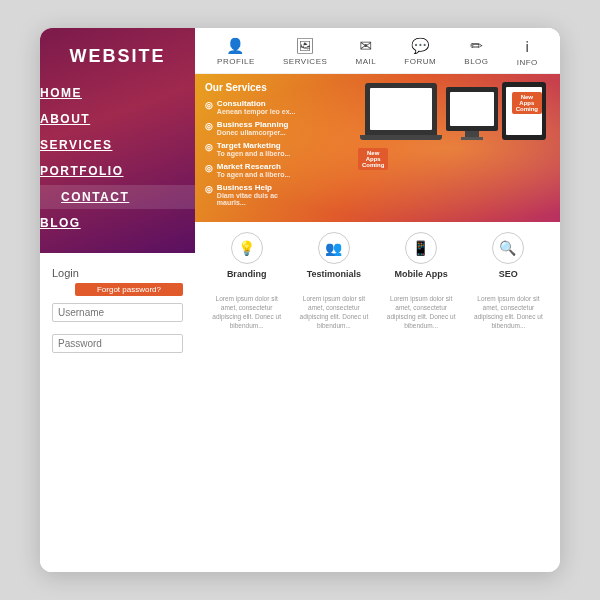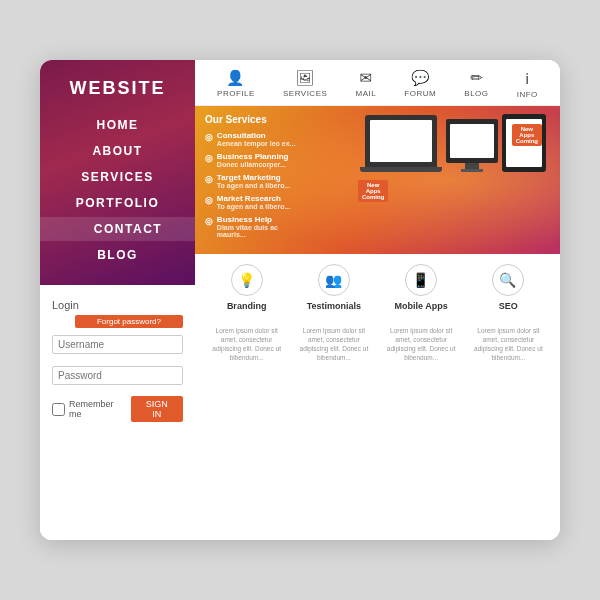--- a/index.html
+++ b/index.html
@@ -4,21 +4,21 @@
   <style>
     * { margin: 0; padding: 0; box-sizing: border-box; }
     body {
       width: 600px; height: 600px;
       background: #d8d8d8;
       display: flex; align-items: center; justify-content: center;
       font-family: Arial, sans-serif;
       overflow: hidden;
     }
     .outer-card {
-      width: 520px; height: 480px;
+      width: 520px; height: 544px;
       background: #fff;
       border-radius: 12px;
       box-shadow: 0 4px 24px rgba(0,0,0,0.18);
       display: flex;
       overflow: hidden;
     }
     
     .sidebar {
       width: 155px;
       min-width: 155px;
@@ -48,22 +48,22 @@
       align-items: center;
       gap: 2px;
     }
     .sidebar-nav-item {
       color: #fff;
       font-size: 12px;
       font-weight: bold;
       letter-spacing: 1.5px;
       padding: 5px 0;
       width: 100%;
-      text-align: center;
       cursor: pointer;
+      text-decoration: underline;
     }
     .sidebar-nav-item.active {
       background: rgba(255,255,255,0.13);
       padding-left: 21px;
     }
     .sidebar-bottom {
       flex: 1;
       padding: 14px 12px 10px 12px;
       background: #fff;
     }
@@ -370,25 +370,20 @@
         <div class="sidebar-nav-item">BLOG</div>
       </nav>
     </div>
     <div class="sidebar-bottom">
       <div class="login-label">Login</div>
       <div class="login-btn-row">
         <button class="forgot-btn">Forgot password?</button>
       </div>
       <input class="login-input" type="text" placeholder="Username" style="">
       <input class="login-input" type="password" placeholder="Password" style="">
-      <div class="remember-row">
-        <input type="checkbox" style="">
-        <span class="remember-label">Remember me</span>
-        <button class="sign-in-btn">SIGN IN</button>
-      </div>
     </div>
   </div>
 
   <div class="main">
 
     <div class="top-nav">
       <div class="nav-item">
         <span class="nav-icon">👤</span>
         <span class="nav-label">PROFILE</span>
       </div>

